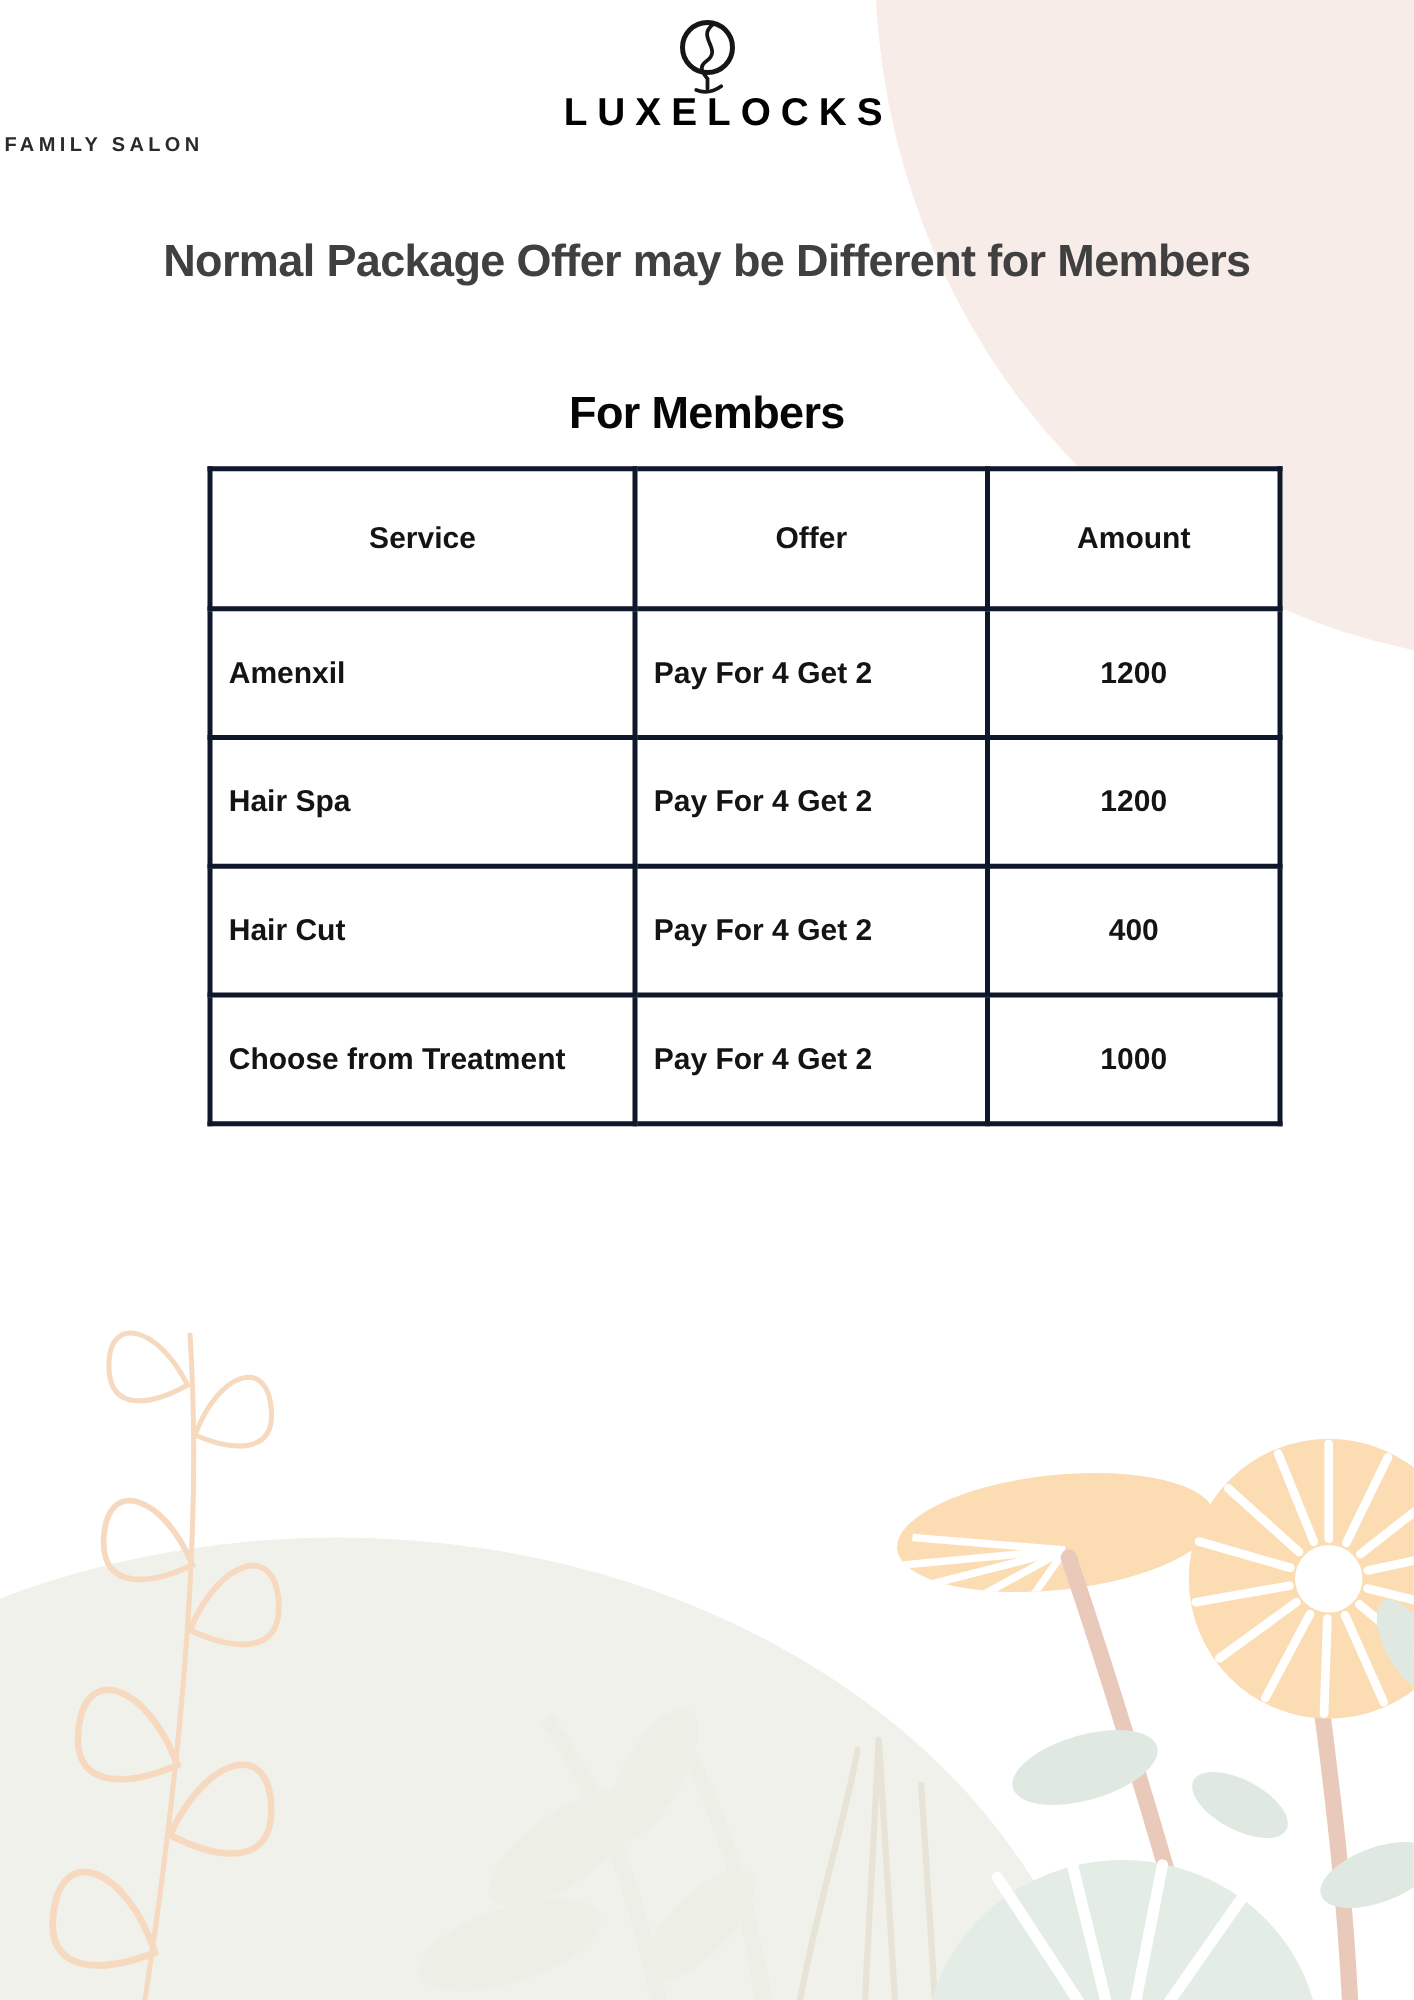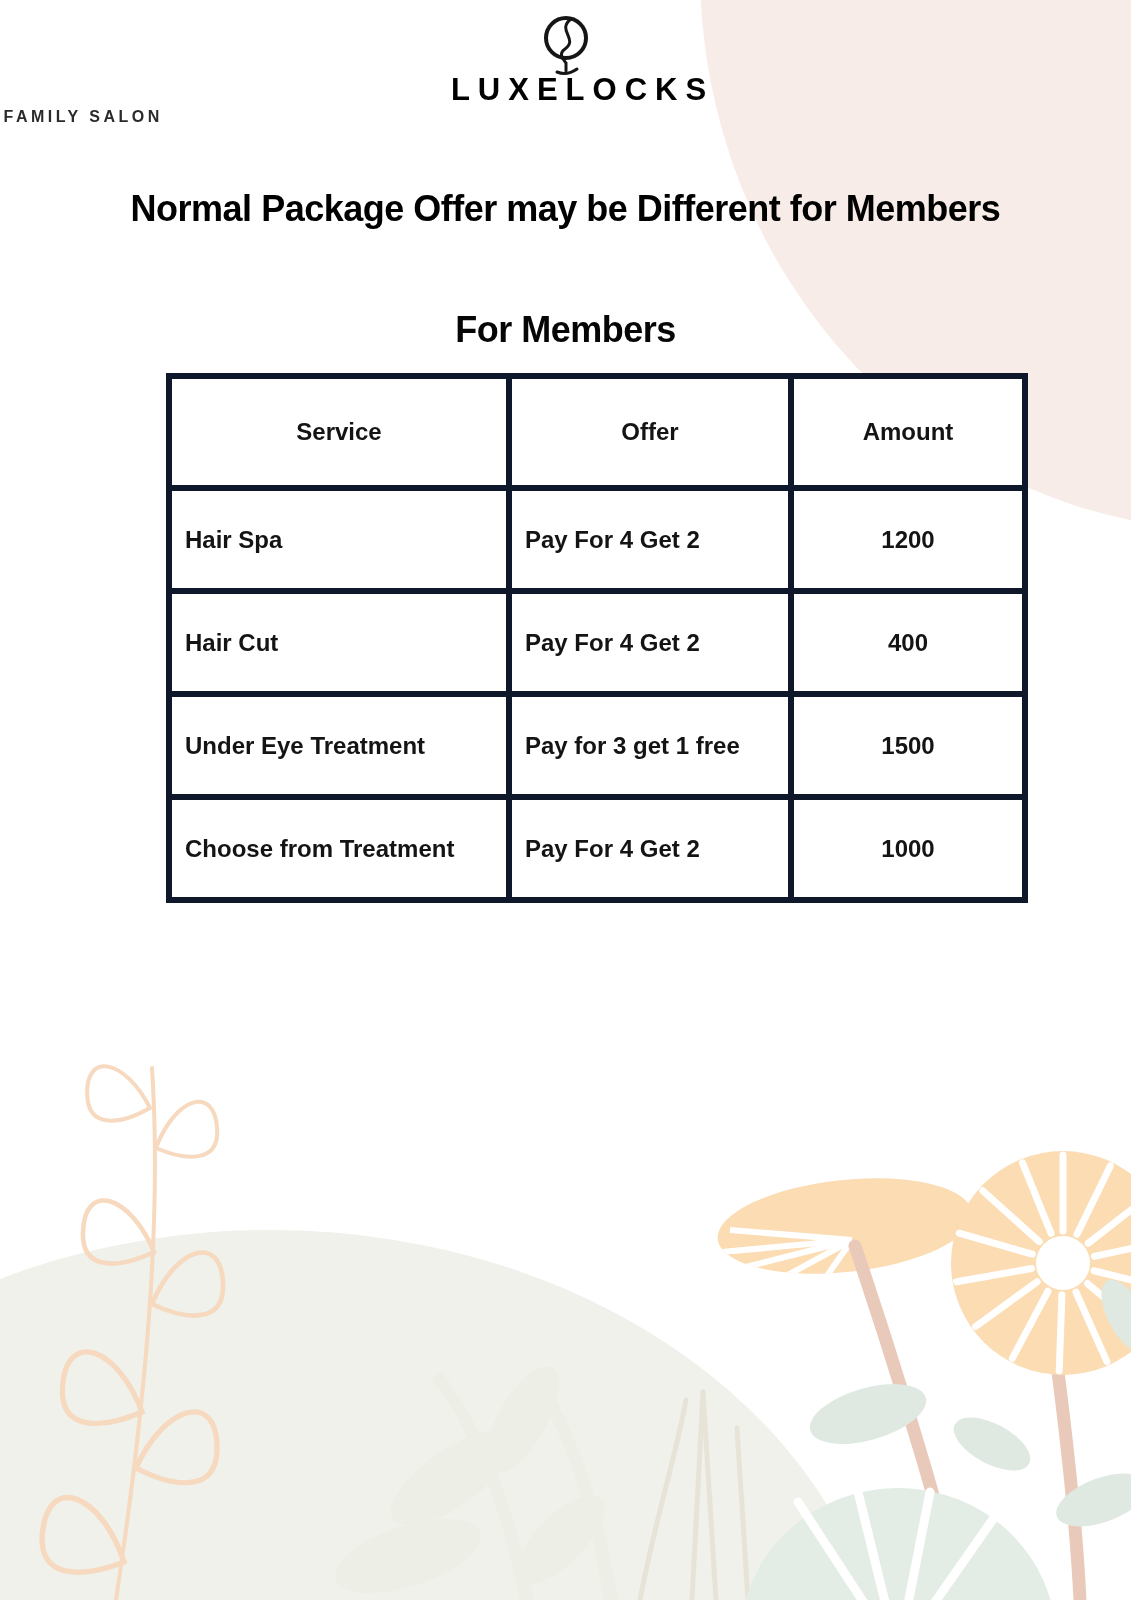--- a/index.html
+++ b/index.html
@@ -20,37 +20,37 @@
     color:#000000;
     padding-left:13px;
   }
   .brand-tagline{
     position:absolute;top:108px;left:0;width:100%;text-align:left;
     font-size:16px;font-weight:600;letter-spacing:3.5px;text-indent:3.5px;
     color:#2a2a2a;
   }
   .page-title{
     position:absolute;top:188px;left:0;width:100%;text-align:center;
-    font-size:36px;font-weight:800;letter-spacing:-0.5px;color:#000000;
+    font-size:36px;font-weight:800;letter-spacing:-0.5px;color:#404040;
   }
   .page-subtitle{
     position:absolute;top:267px;left:0;width:100%;text-align:center;
     font-size:36px;font-weight:800;letter-spacing:-0.5px;color:#060606;margin-top:42px;
   }
 
   
   table.price-table{
     position:absolute;left:166px;top:373px;width:856px;
     border-collapse:collapse;table-layout:fixed;background:#ffffff;
   }
   .price-table col.c-service{width:340px;}
   .price-table col.c-offer{width:282px;}
   .price-table col.c-amount{width:234px;}
   .price-table th,.price-table td{
-    border:6px solid #0f172a;
+    border:4px solid #0f172a;
     font-size:24px;font-weight:700;color:#141414;
     vertical-align:middle;
   }
   .price-table thead tr{height:112px;}
   .price-table tbody tr{height:103px;}
   .price-table th{text-align:center;}
   .price-table td.service,.price-table td.offer{text-align:left;padding-left:13px;}
   .price-table td.amount{text-align:center;}
 </style>
 </head>
@@ -166,33 +166,33 @@
     </colgroup>
     <thead>
       <tr>
         <th>Service</th>
         <th>Offer</th>
         <th>Amount</th>
       </tr>
     </thead>
     <tbody>
         <tr>
+          <td class="service">Amenxil</td>
+          <td class="offer">Pay For 4 Get 2</td>
+          <td class="amount">1200</td>
+        </tr>
+        <tr>
           <td class="service">Hair Spa</td>
           <td class="offer">Pay For 4 Get 2</td>
           <td class="amount">1200</td>
         </tr>
         <tr>
           <td class="service">Hair Cut</td>
           <td class="offer">Pay For 4 Get 2</td>
           <td class="amount">400</td>
-        </tr>
-        <tr>
-          <td class="service">Under Eye Treatment</td>
-          <td class="offer">Pay for 3 get 1 free</td>
-          <td class="amount">1500</td>
         </tr>
         <tr>
           <td class="service">Choose from Treatment</td>
           <td class="offer">Pay For 4 Get 2</td>
           <td class="amount">1000</td>
         </tr>
       </tbody>
   </table>
 </div>
 

